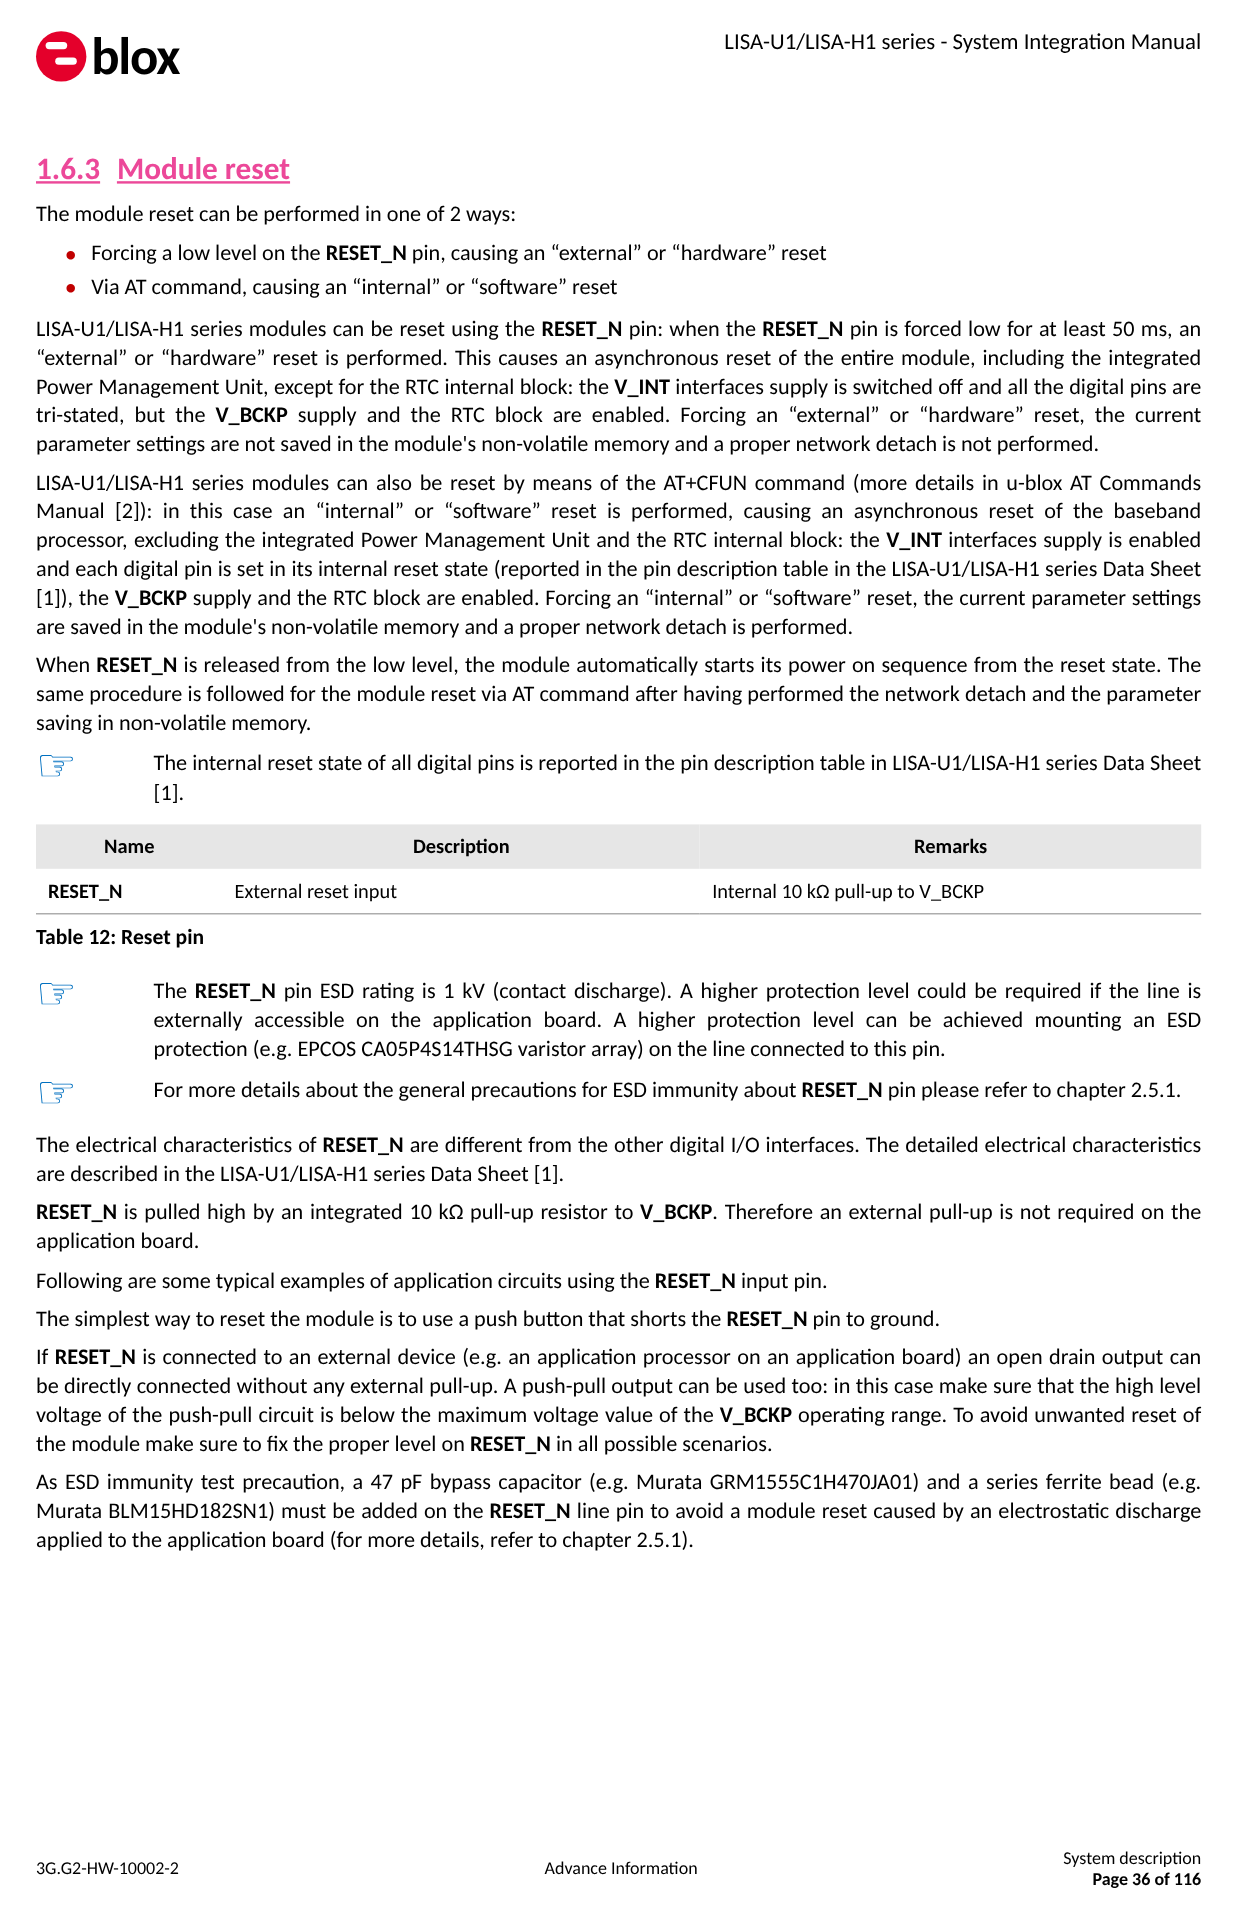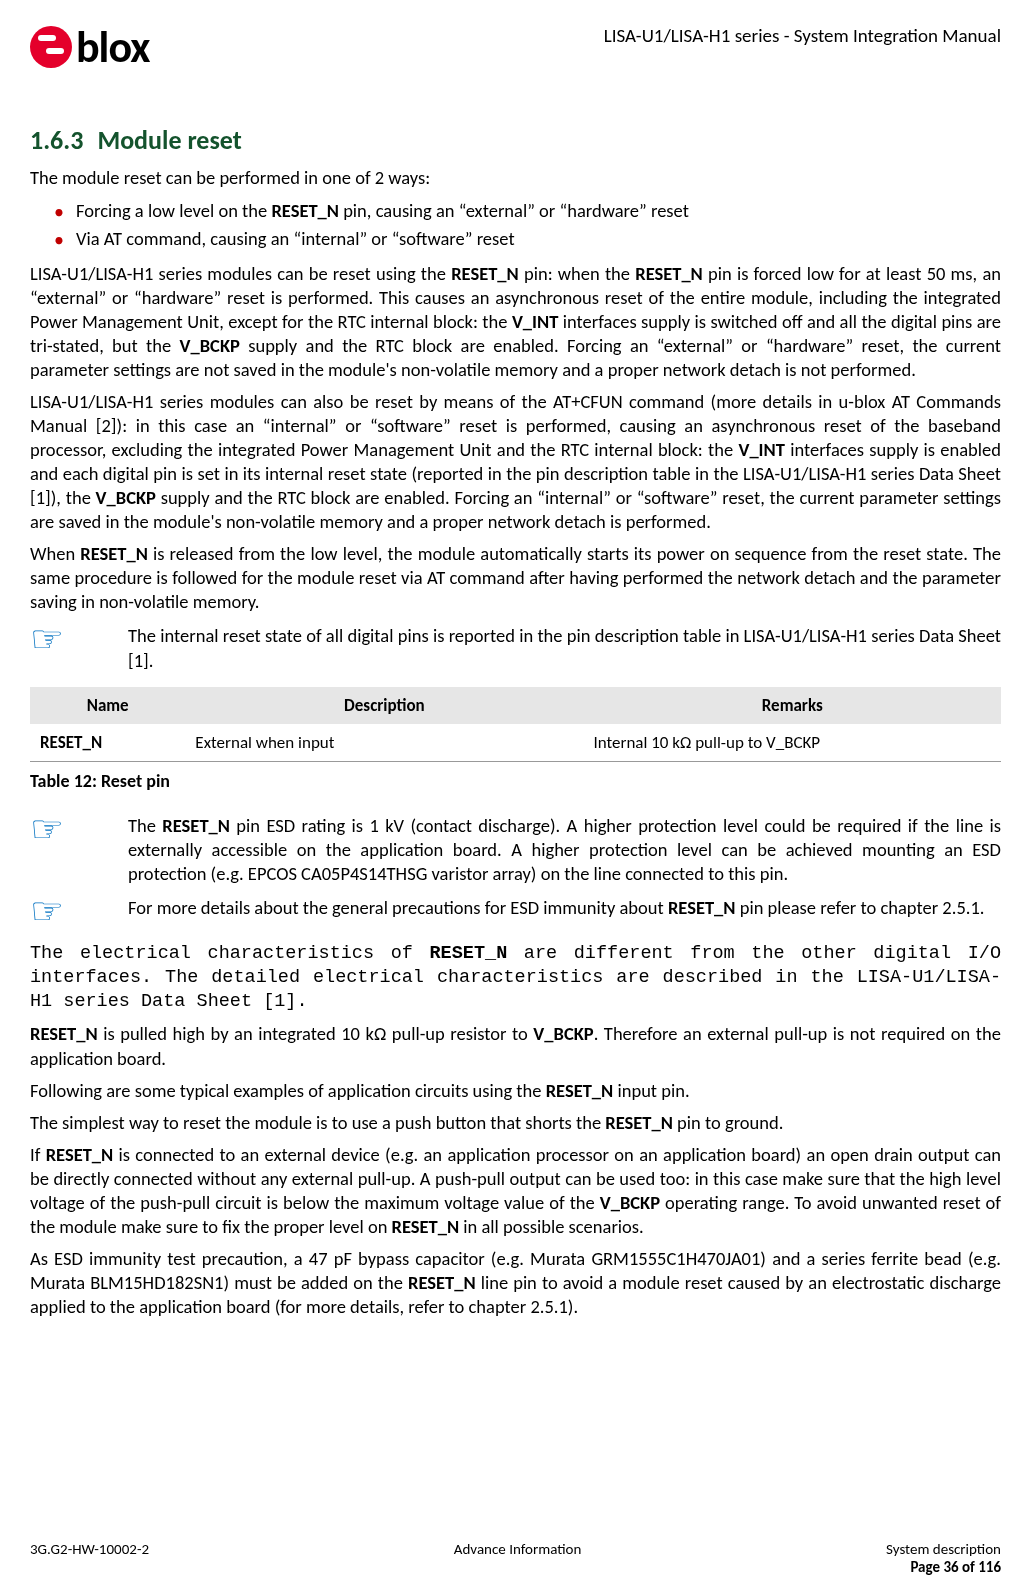--- a/index.html
+++ b/index.html
@@ -58,22 +58,23 @@
       top: 22px;
       left: 16px;
     }
     .header-title {
       font-size: 19px;
       margin-top: 4px;
     }
     h2.section {
       font-size: 26px;
       font-weight: 700;
-      color: #14532d;
+      color: #ec4899;
       margin: 8px 0 10px 0;
+      text-decoration: underline;
     }
     .section-num {
       margin-right: 14px;
     }
     p {
       font-size: 18.5px;
       line-height: 1.3;
       margin: 8px 0;
       text-align: justify;
     }
@@ -140,20 +141,21 @@
       margin: 8px 0 22px 0;
     }
     .footer {
       position: absolute;
       bottom: 14px;
       left: 30px;
       right: 30px;
       display: flex;
       justify-content: space-between;
       font-size: 15px;
+      align-items: center;
     }
     .footer-right {
       text-align: right;
     }
     .page-num {
       font-weight: 700;
     }
     b { font-weight: 700; }
   </style>
 </head>
@@ -195,38 +197,38 @@
     <thead>
       <tr>
         <th style="width:16%">Name</th>
         <th style="width:41%">Description</th>
         <th>Remarks</th>
       </tr>
     </thead>
     <tbody>
       <tr>
         <td>RESET_N</td>
-        <td>External when input</td>
+        <td>External reset input</td>
         <td>Internal 10 kΩ pull-up to V_BCKP</td>
       </tr>
     </tbody>
   </table>
   <div class="table-caption">Table 12: Reset pin</div>
 
   <div class="note-row">
     <div class="note-icon">☞</div>
     <div class="note-text"><span>The </span><b>RESET_N</b><span> pin ESD rating is 1 kV (contact discharge). A higher protection level could be required if the line is externally accessible on the application board. A higher protection level can be achieved mounting an ESD protection (e.g. EPCOS CA05P4S14THSG varistor array) on the line connected to this pin.</span></div>
   </div>
 
   <div class="note-row">
     <div class="note-icon">☞</div>
     <div class="note-text"><span>For more details about the general precautions for ESD immunity about </span><b>RESET_N</b><span> pin please refer to chapter 2.5.1.</span></div>
   </div>
 
-  <p style="margin-top:18px;font-family:Liberation Mono, monospace;"><span>The electrical characteristics of </span><b>RESET_N</b><span> are different from the other digital I/O interfaces. The detailed electrical characteristics are described in the LISA-U1/LISA-H1 series Data Sheet [1].</span></p>
+  <p style="margin-top:18px;"><span>The electrical characteristics of </span><b>RESET_N</b><span> are different from the other digital I/O interfaces. The detailed electrical characteristics are described in the LISA-U1/LISA-H1 series Data Sheet [1].</span></p>
 
   <p><b>RESET_N</b><span> is pulled high by an integrated 10 kΩ pull-up resistor to </span><b>V_BCKP</b><span>. Therefore an external pull-up is not required on the application board.</span></p>
 
   <p><span>Following are some typical examples of application circuits using the </span><b>RESET_N</b><span> input pin.</span></p>
 
   <p><span>The simplest way to reset the module is to use a push button that shorts the </span><b>RESET_N</b><span> pin to ground.</span></p>
 
   <p><span>If </span><b>RESET_N</b><span> is connected to an external device (e.g. an application processor on an application board) an open drain output can be directly connected without any external pull-up. A push-pull output can be used too: in this case make sure that the high level voltage of the push-pull circuit is below the maximum voltage value of the </span><b>V_BCKP</b><span> operating range. To avoid unwanted reset of the module make sure to fix the proper level on </span><b>RESET_N</b><span> in all possible scenarios.</span></p>
 
   <p><span>As ESD immunity test precaution, a 47 pF bypass capacitor (e.g. Murata GRM1555C1H470JA01) and a series ferrite bead (e.g. Murata BLM15HD182SN1) must be added on the </span><b>RESET_N</b><span> line pin to avoid a module reset caused by an electrostatic discharge applied to the application board (for more details, refer to chapter 2.5.1).</span></p>

